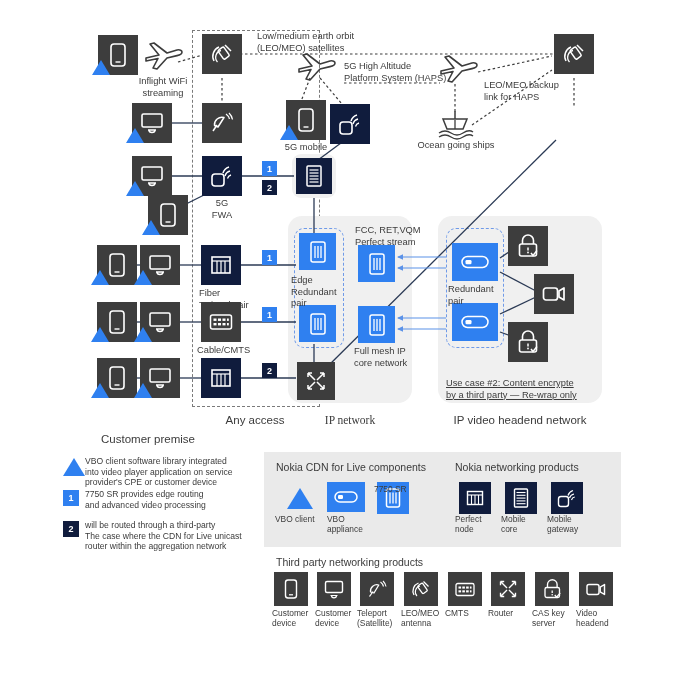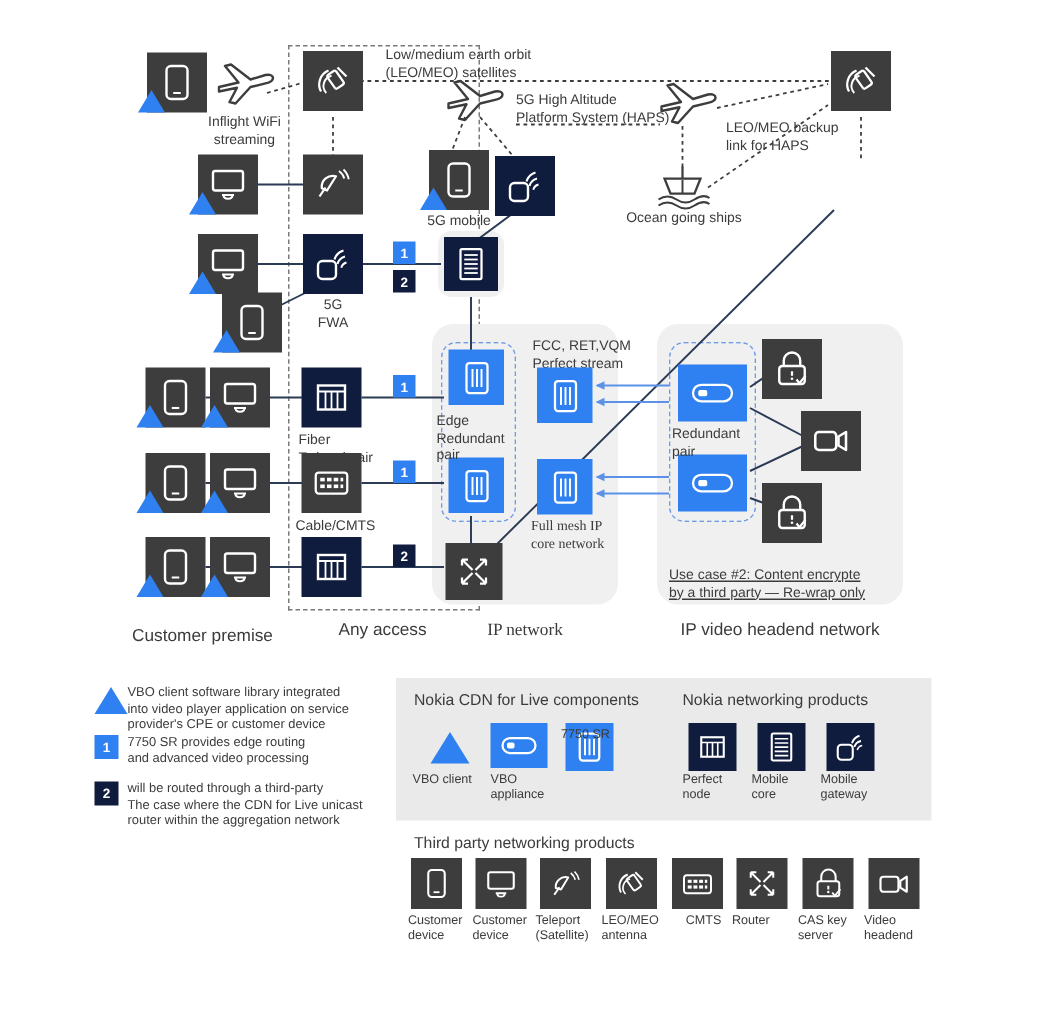--- a/index.html
+++ b/index.html
@@ -417,21 +417,21 @@
       </svg>
   </div>
   <div class="tile blue" style="left:358px;top:306px;width:37px;height:37px;">
     <svg width="20" height="24" viewBox="0 0 20 24">
         <rect x="3" y="2" width="14" height="20" rx="2" fill="none" stroke="#fff" stroke-width="1.5"></rect>
         <line x1="7" y1="6" x2="7" y2="18" stroke="#fff" stroke-width="1.3"></line>
         <line x1="10" y1="6" x2="10" y2="18" stroke="#fff" stroke-width="1.3"></line>
         <line x1="13" y1="6" x2="13" y2="18" stroke="#fff" stroke-width="1.3"></line>
       </svg>
   </div>
-  <div class="lbl" style="left:354px;top:346px;width:80px;font-family:Liberation Serif, serif;">
+  <div class="lbl" style="left:354px;top:346px;width:80px;">
     <div>Full mesh IP</div>
     <div>core network</div>
   </div>
 
   <div class="tile dark" style="left:297px;top:362px;width:38px;height:38px;">
     <svg width="24" height="24" viewBox="0 0 24 24">
         <g stroke="#fff" stroke-width="1.5" fill="none">
           <path d="M11 11 L4 4 M4 4 L4 8 M4 4 L8 4"></path>
           <path d="M13 11 L20 4 M20 4 L16 4 M20 4 L20 8"></path>
           <path d="M11 13 L4 20 M4 20 L8 20 M4 20 L4 16"></path>
@@ -480,21 +480,21 @@
         <rect x="2.5" y="4" width="14" height="12" rx="2.5" fill="none" stroke="#fff" stroke-width="1.7"></rect>
         <path d="M18 7 L23 4 L23 16 L18 13 Z" fill="none" stroke="#fff" stroke-width="1.7" stroke-linejoin="round"></path>
       </svg>
   </div>
 
   <div class="lbl" style="left:446px;top:378px;width:165px;text-decoration:underline;">
     <div>Use case #2: Content encrypte</div>
     <div>by a third party — Re-wrap only</div>
   </div>
 
-  <div class="zone-lbl" style="left:75px;top:418px;width:120px;">Customer premise</div>
+  <div class="zone-lbl" style="left:75px;top:433px;width:120px;text-align:right;">Customer premise</div>
   <div class="zone-lbl" style="left:195px;top:414px;width:120px;">Any access</div>
   <div class="zone-lbl" style="left:290px;top:414px;width:120px;font-family:Liberation Serif, serif;">IP network</div>
   <div class="zone-lbl" style="left:440px;top:414px;width:160px;">IP video headend network</div>
 
   <div class="abs">
     <div class="vbo-tri" style="left:63px;top:458px;border-left-width:11px;border-right-width:11px;border-bottom-width:18px;"></div>
   </div>
   <div class="legend-txt" style="left:85px;top:456px;width:185px;">
     <div>VBO client software library integrated</div>
     <div>into video player application on service</div>
@@ -648,21 +648,21 @@
           <rect x="8.3" y="5.5" width="2.6" height="2.1"></rect>
           <rect x="12.1" y="5.5" width="2.6" height="2.1"></rect>
           <rect x="15.9" y="5.5" width="1.6" height="2.1"></rect>
           <rect x="4.5" y="9.3" width="2.6" height="2.1"></rect>
           <rect x="8.3" y="9.3" width="2.6" height="2.1"></rect>
           <rect x="12.1" y="9.3" width="2.6" height="2.1"></rect>
           <rect x="15.9" y="9.3" width="1.6" height="2.1"></rect>
         </g>
       </svg>
   </div>
-  <div class="legend-cap" style="left:445px;top:608px;width:48px;text-align:center;">
+  <div class="legend-cap" style="left:445px;top:608px;width:48px;">
     <div>CMTS</div>
   </div>
 
   <div class="tile dark" style="left:491px;top:572px;width:34px;height:34px;">
     <svg width="22" height="22" viewBox="0 0 22 22">
         <g stroke="#fff" stroke-width="1.35" fill="none">
           <path d="M10 10 L3.5 3.5 M3.5 3.5 L3.5 7.2 M3.5 3.5 L7.2 3.5"></path>
           <path d="M12 10 L18.5 3.5 M18.5 3.5 L14.8 3.5 M18.5 3.5 L18.5 7.2"></path>
           <path d="M10 12 L3.5 18.5 M3.5 18.5 L7.2 18.5 M3.5 18.5 L3.5 14.8"></path>
           <path d="M12 12 L18.5 18.5 M18.5 18.5 L18.5 14.8 M18.5 18.5 L14.8 18.5"></path>

